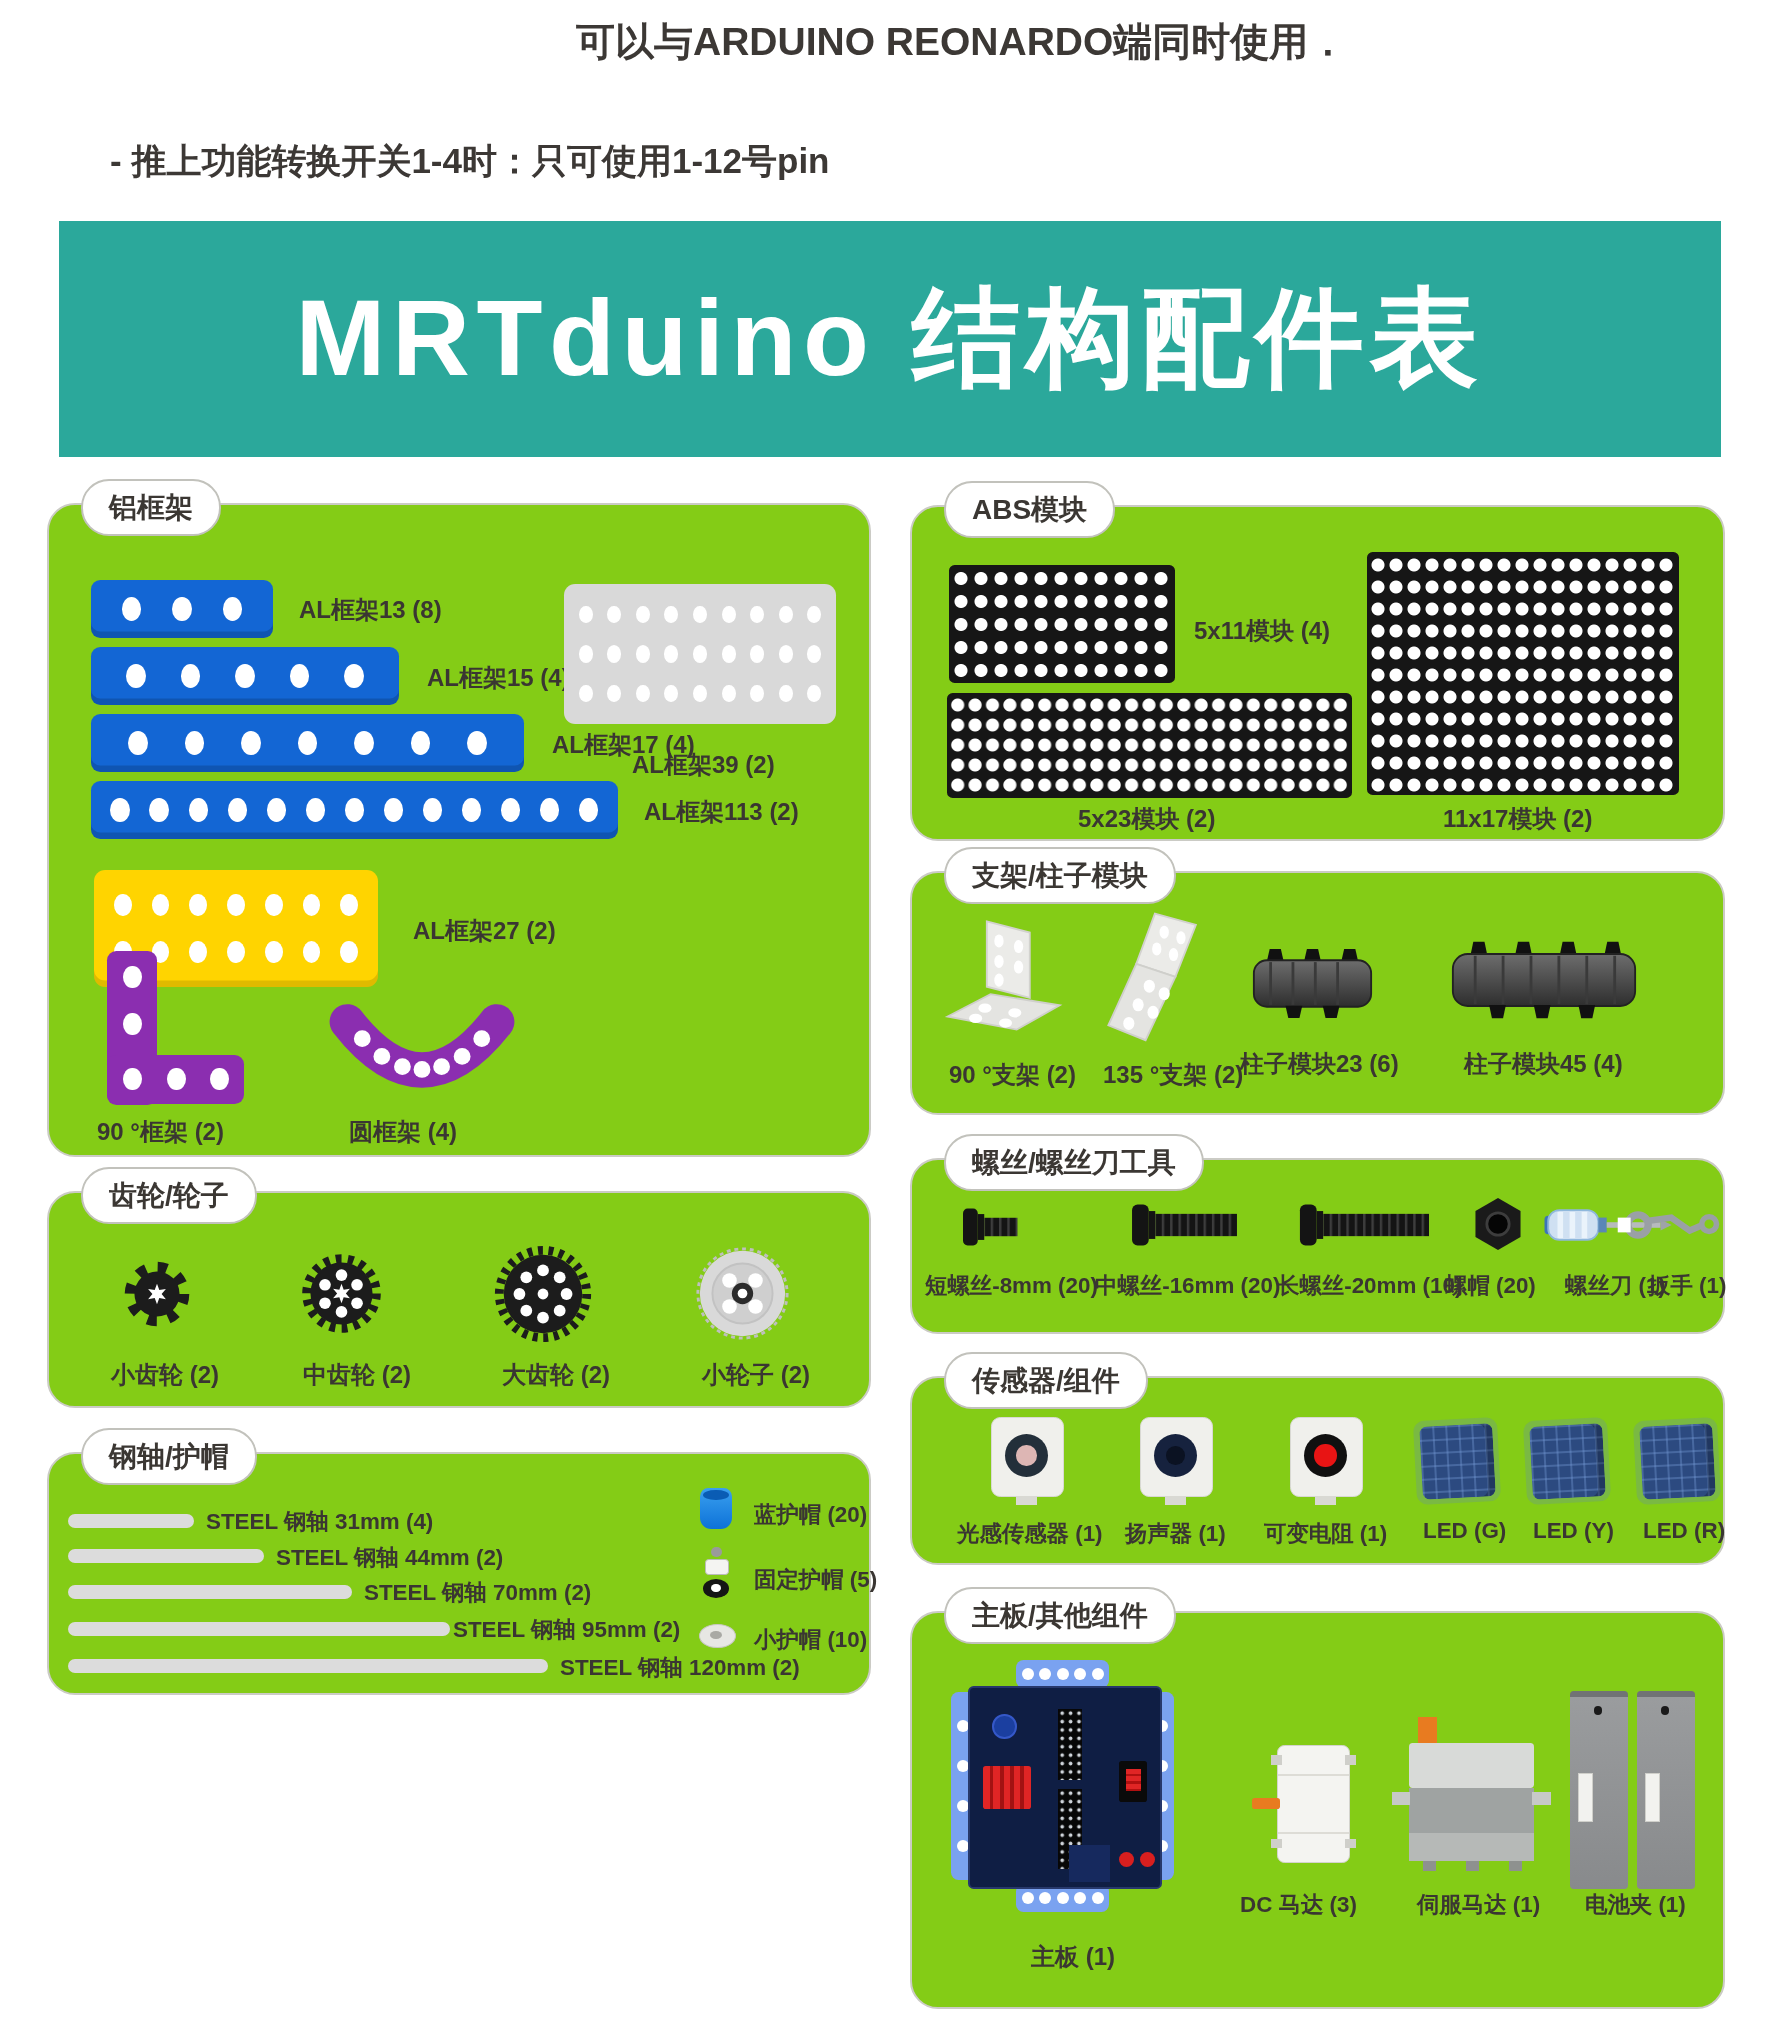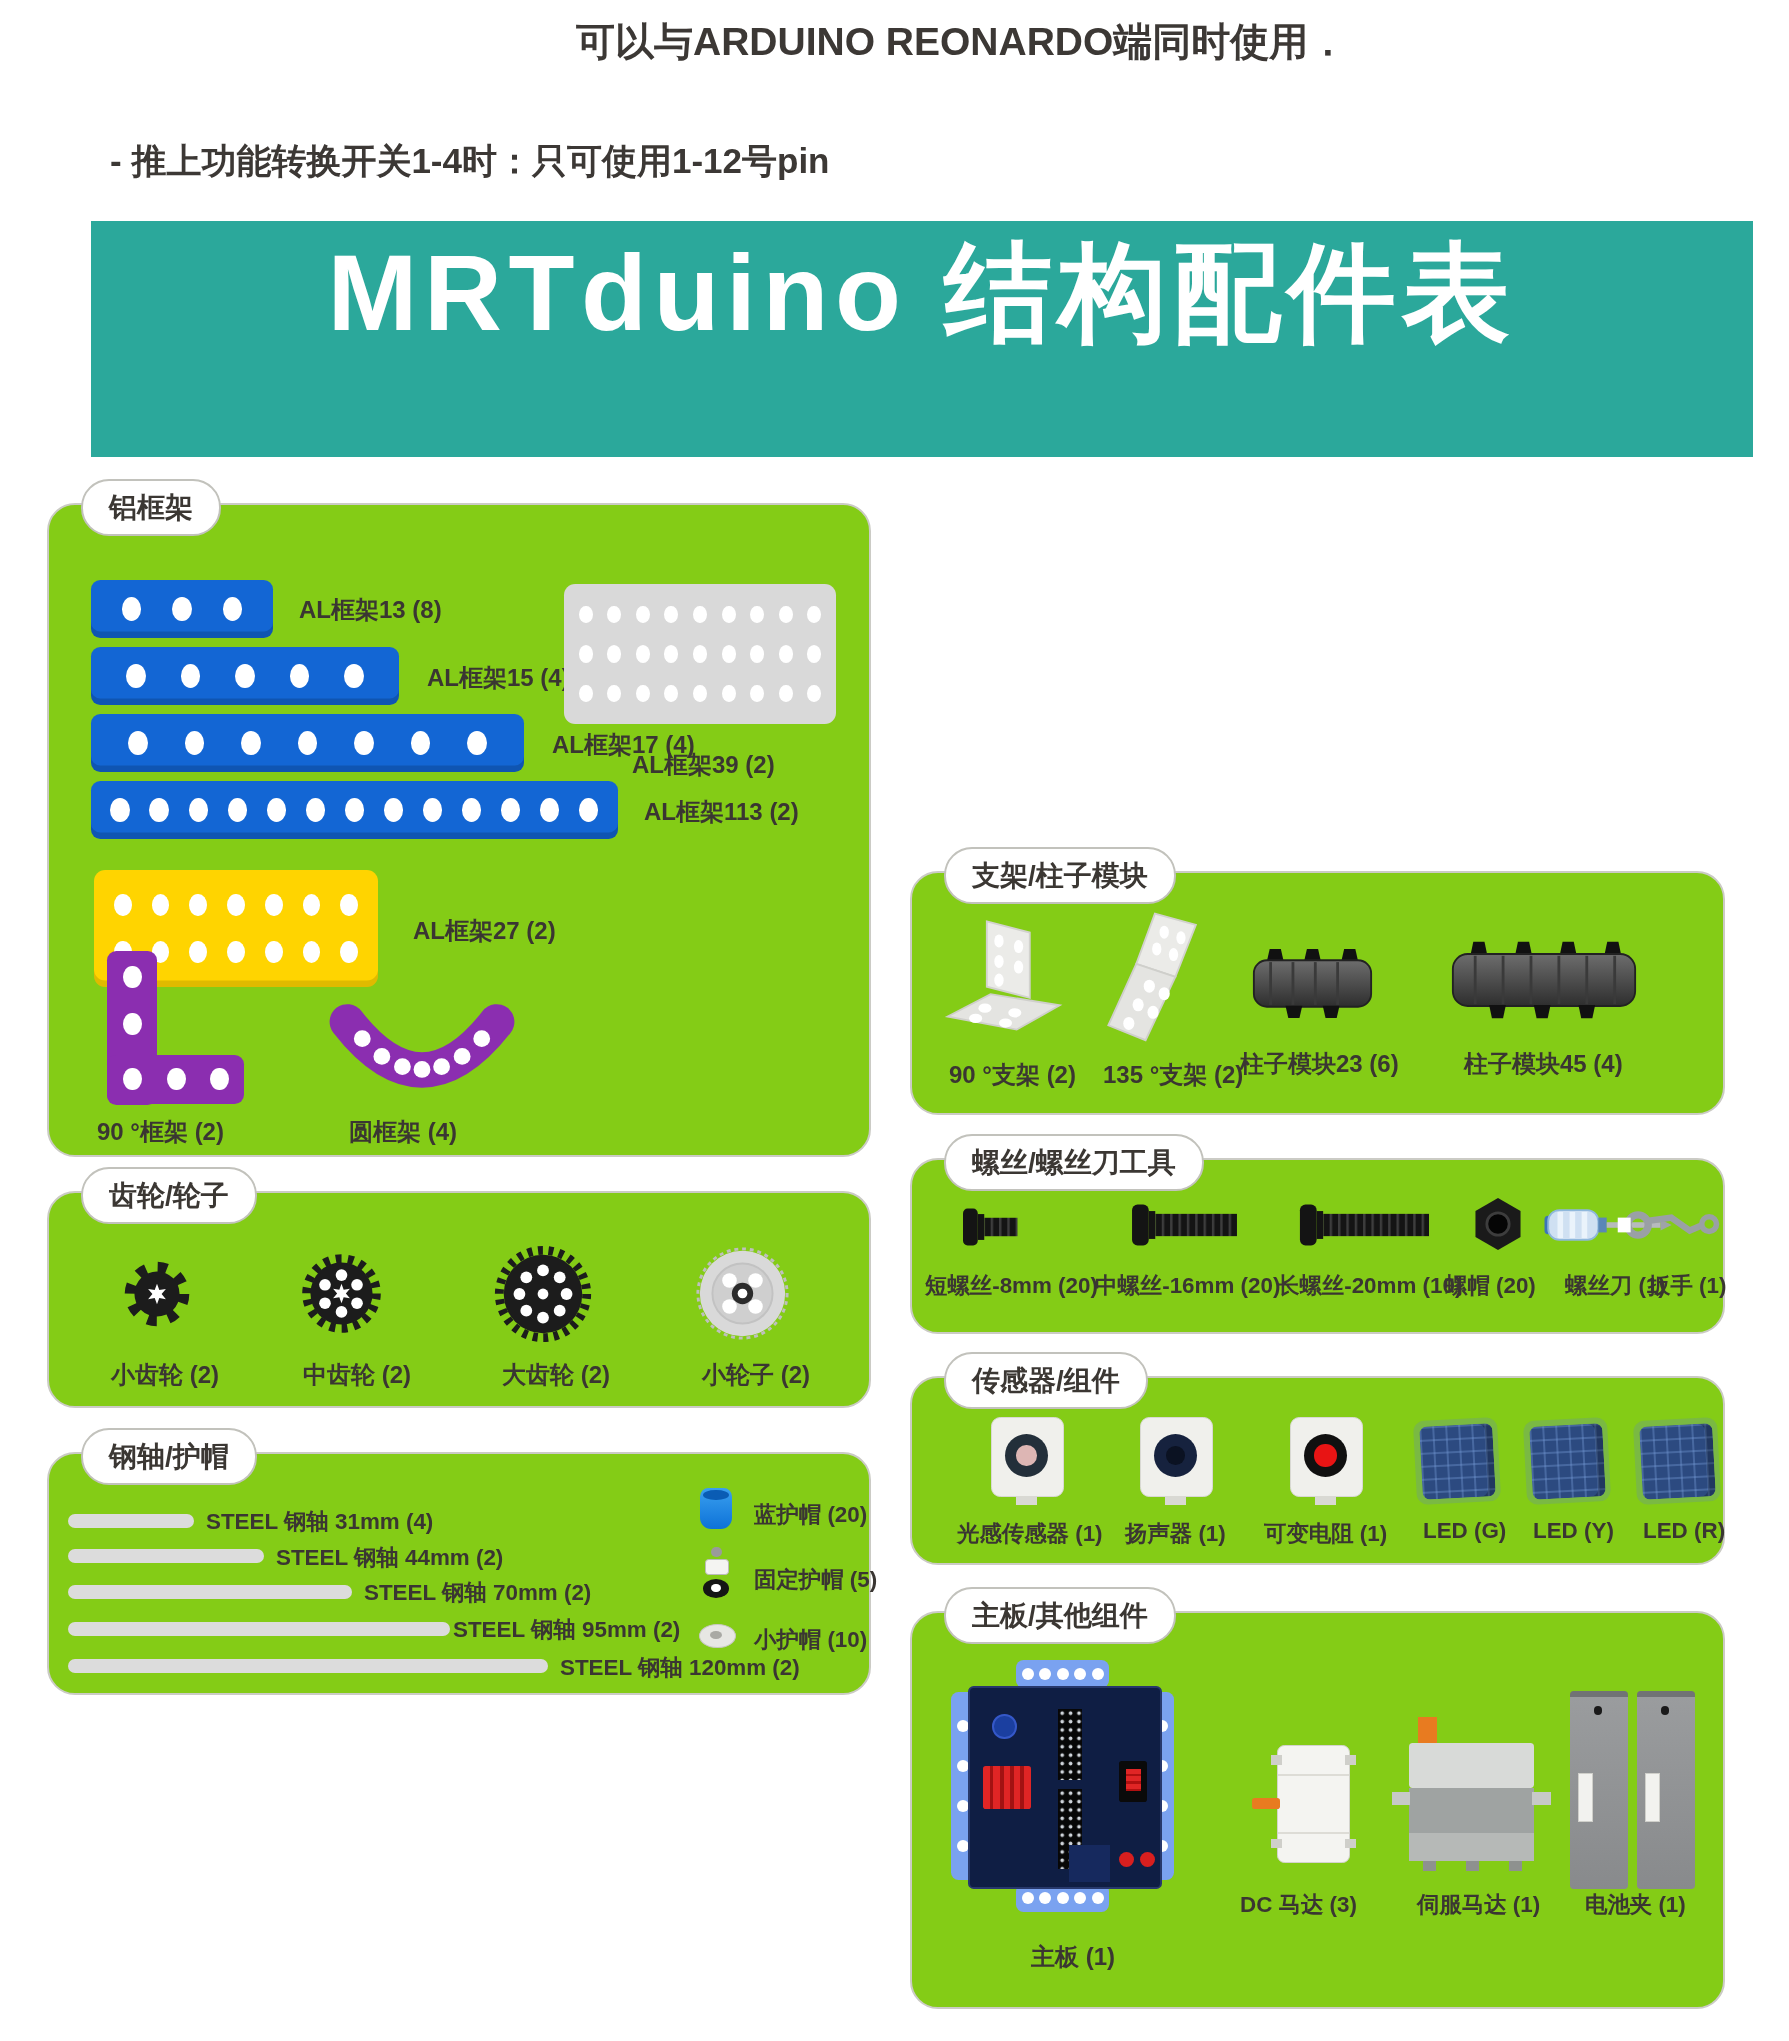--- a/index.html
+++ b/index.html
@@ -6,21 +6,21 @@
   .page{position:relative;width:1790px;height:2042px;background:#fff;overflow:hidden;
         font-family:"Liberation Sans","DejaVu Sans",sans-serif;color:#3b3733;}
   
   .note-badge{position:absolute;left:89px;top:7.5px;background:#4bb3a1;color:#fff;
       font-size:37px;font-weight:700;padding:7.5px 20.5px;border-radius:15px;letter-spacing:0.9px;white-space:nowrap;}
   .note-l1{position:absolute;left:576px;top:15px;font-size:39px;font-weight:700;color:#3c3835;white-space:nowrap;}
   .note-l2{position:absolute;left:110px;top:80px;font-size:35px;font-weight:700;color:#3c3835;white-space:nowrap;}
   .note-l3{position:absolute;left:110px;top:138px;font-size:35px;font-weight:700;color:#3c3835;white-space:nowrap;}
   
   .banner{position:absolute;left:59px;top:221px;width:1662px;height:236px;background:#2ba89b;
-      display:flex;justify-content:center;margin-left:32px;}
+      display:flex;align-items:center;justify-content:center;}
   .banner-title{color:#fff;font-size:108px;font-weight:800;letter-spacing:6.5px;white-space:nowrap;}
   
   .panel{position:absolute;background:#84cc16;border:2.8px solid #cbcbc5;border-radius:28px;}
   .pill{position:absolute;top:-26px;left:32px;background:#fff;border:2.8px solid #c2c2bc;border-radius:28px;
       padding:7.5px 26px;font-size:28px;font-weight:700;color:#3b3733;white-space:nowrap;z-index:2;}
   .plabel{position:absolute;font-size:24px;font-weight:700;color:#3a3632;white-space:nowrap;}
   
   .al-bar{position:absolute;border-radius:9.3px;display:flex;align-items:center;justify-content:space-evenly;
       box-shadow:inset 0 -6.5px 0 rgba(0,0,0,.16);}
   .al-bar i{width:19.6px;height:24px;background:#fff;border-radius:50%;}
@@ -326,20 +326,32 @@
         <span class="b"></span>
         <span class="c"></span>
       </div>
     <div class="alabel" style="left:705px;top:110px">固定护帽 (5)</div>
     <div class="smallcap" style="left:650px;top:170px">
         <u></u>
       </div>
     <div class="alabel" style="left:705px;top:170px">小护帽 (10)</div>
   </section>
 
+  <section class="panel" style="left:910px;top:505px;width:811px;height:332px">
+    <div class="pill">ABS模块</div>
+
+    <div class="absgrid" style="left:37px;top:58px;width:222px;height:114px;background-size:20px 23px"></div>
+    <div class="plabel" style="left:282px;top:108px">5x11模块 (4)</div>
+
+    <div class="absgrid" style="left:35px;top:186px;width:401px;height:101px;background-size:17.4px 20px"></div>
+    <div class="plabel" style="left:166px;top:296px">5x23模块 (2)</div>
+
+    <div class="absgrid" style="left:455px;top:45px;width:308px;height:239px;background-size:18px 22px"></div>
+    <div class="plabel" style="left:531px;top:296px">11x17模块 (2)</div>
+  </section>
 
   <section class="panel" style="left:910px;top:871px;width:811px;height:240px">
     <div class="pill">支架/柱子模块</div>
 
     <svg style="left:28px;top:39px" width="131" height="140" viewBox="0 0 140 150">
       <polygon points="50,10 96,22 96,92 50,80" fill="#ebebe8" stroke="#d2d2ce" stroke-width="2"></polygon>
       <ellipse cx="63" cy="31" rx="5" ry="7" fill="#fff"></ellipse>
         <ellipse cx="84" cy="37" rx="5" ry="7" fill="#fff"></ellipse>
       <ellipse cx="63" cy="53" rx="5" ry="7" fill="#fff"></ellipse>
         <ellipse cx="84" cy="59" rx="5" ry="7" fill="#fff"></ellipse>

